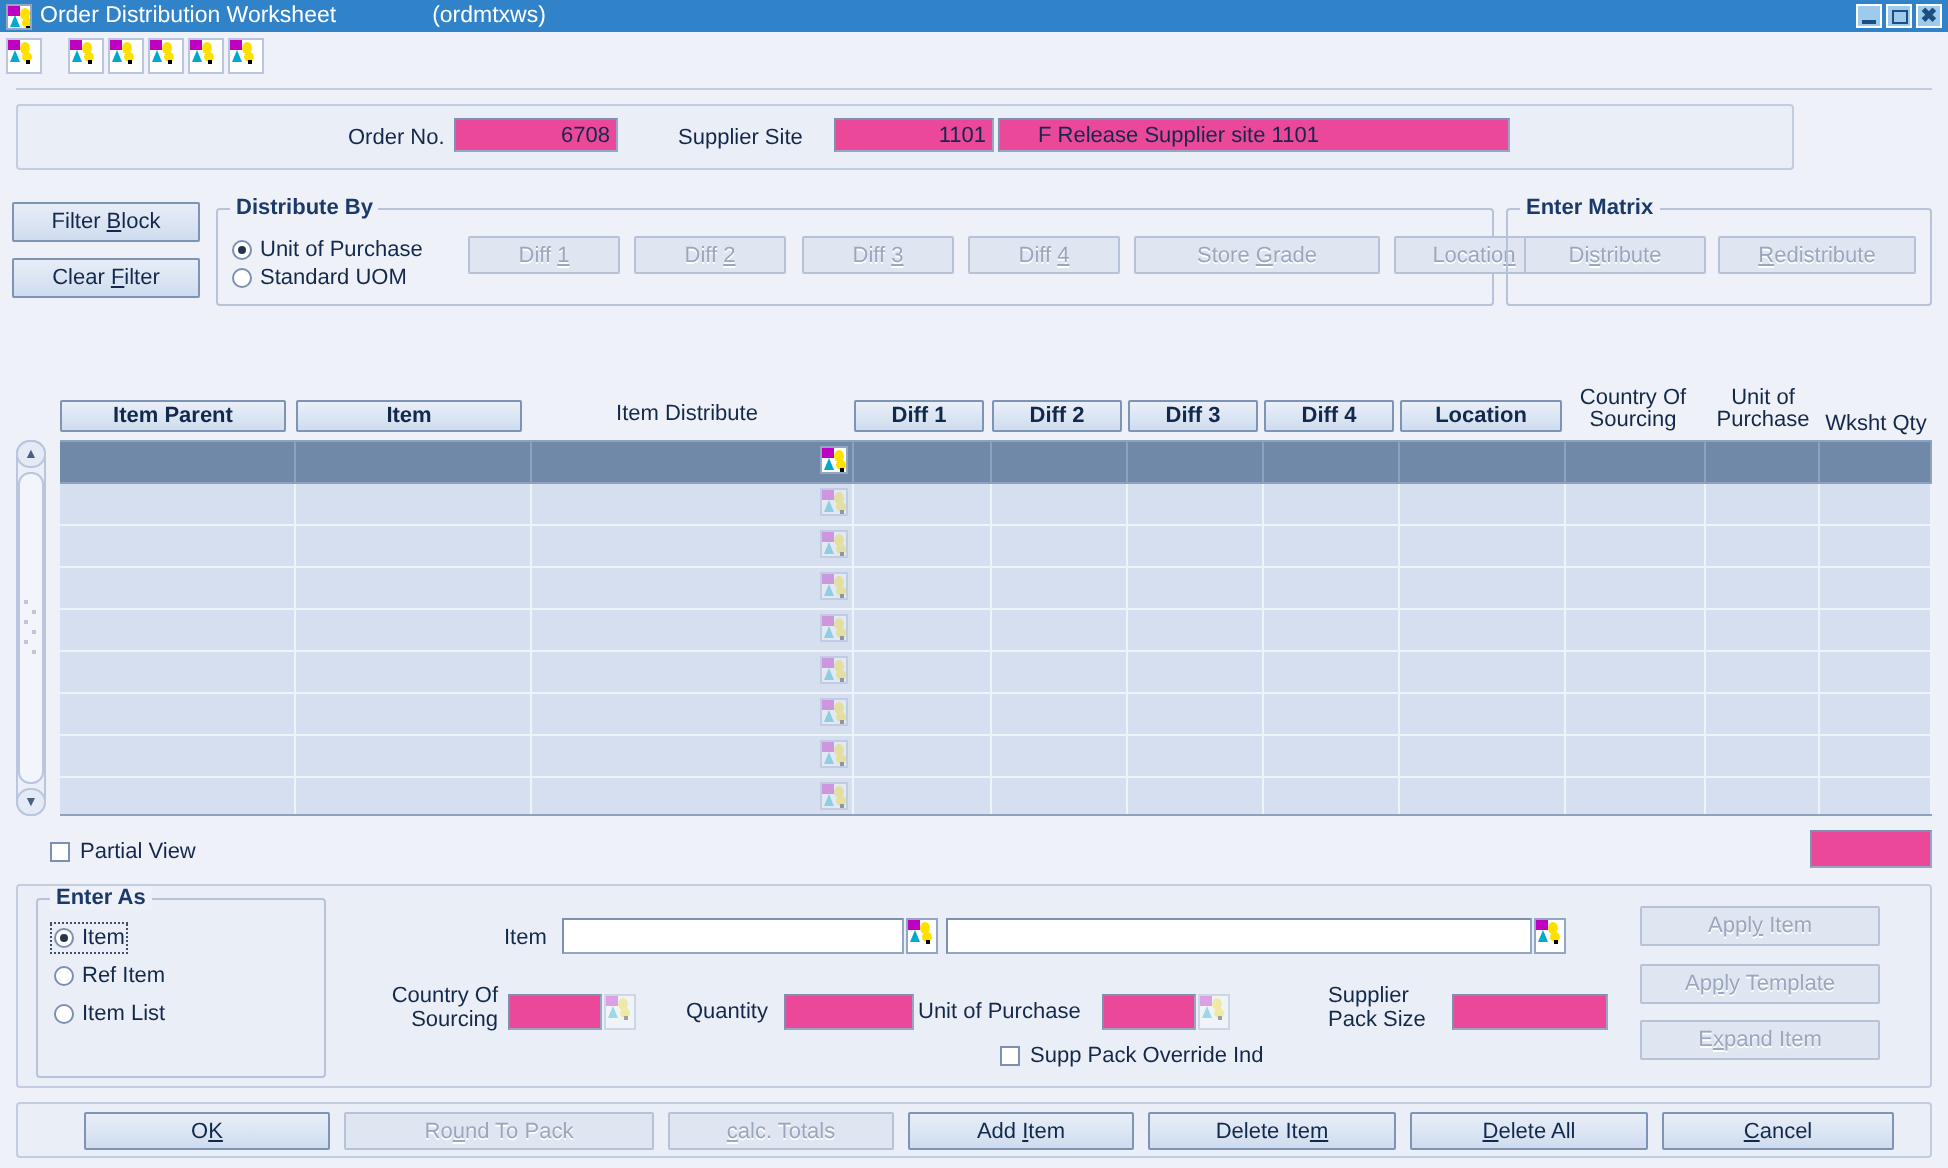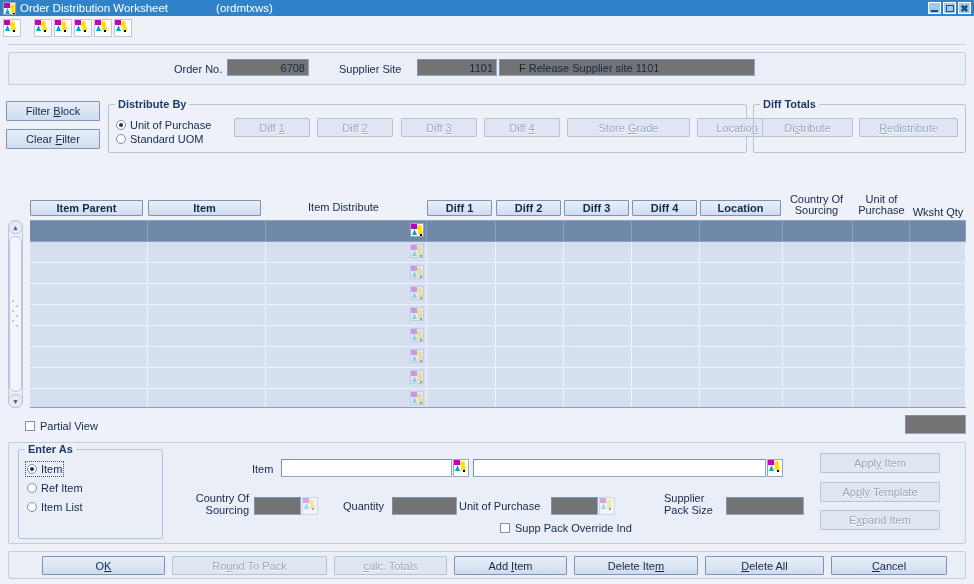--- a/index.html
+++ b/index.html
@@ -69,21 +69,21 @@
     border-radius:1px;
   }
   .btn.dis{
     background:#dfe6f1;
     border:1px solid #b6c2d6;
     color:#9aa7bd;
     text-shadow:0px 1px 0 #ffffff;
   }
   .btn.dis u{text-decoration:underline;}
   .fld{
-    background:#737373;border:1px solid #93a6c4;
+    background:#ec4899;border:1px solid #93a6c4;
     border-top-color:#7d90b0;border-left-color:#7d90b0;
     box-sizing:border-box;font-size:11px;color:#13294b;
     display:flex;align-items:center;
     padding:0 3px;
   }
   .fld.white{background:#ffffff;}
   .fld.right{justify-content:flex-end;}
   .grp{
     position:absolute;border:1px solid #b6c3d8;border-radius:2px;box-sizing:border-box;
   }
@@ -232,21 +232,21 @@
           <i class="p1"></i>
           <i class="p2"></i>
           <i class="p3"></i>
           <i class="p4"></i>
           <i class="p5"></i>
         </span>
     </span>
   </div>
   <div class="hr-line"></div>
 
-  <div class="panel" style="left:8px;top:52px;width:958px;height:33px;">
+  <div class="panel" style="left:8px;top:52px;width:889px;height:33px;">
     <span class="lbl" style="left:165px;top:10px;">Order No.</span>
     <span class="fld right" style="position:absolute;left:218px;top:6px;width:82px;height:17px;">6708</span>
     <span class="lbl" style="left:330px;top:10px;">Supplier Site</span>
     <span class="fld right" style="position:absolute;left:408px;top:6px;width:80px;height:17px;">1101</span>
     <span class="fld" style="position:absolute;left:490px;top:6px;width:256px;height:17px;padding-left:19px;">F Release Supplier site 1101</span>
   </div>
 
   <div class="btn" style="position:absolute;left:6px;top:101px;width:94px;height:20px;">
     <span>Filter <u>B</u>lock</span>
   </div>
@@ -280,21 +280,21 @@
     </div>
     <div class="btn dis" style="position:absolute;left:458px;top:13px;width:123px;height:19px;">
       <span>Store <u>G</u>rade</span>
     </div>
     <div class="btn dis" style="position:absolute;left:588px;top:13px;width:80px;height:19px;">
       <span>Locatio<u>n</u></span>
     </div>
   </div>
 
   <div class="grp" style="left:753px;top:104px;width:213px;height:49px;">
-    <span class="grp-title">Diff Totals</span>
+    <span class="grp-title">Enter Matrix</span>
     <div class="btn dis" style="position:absolute;left:8px;top:13px;width:91px;height:19px;">
       <span>Di<u>s</u>tribute</span>
     </div>
     <div class="btn dis" style="position:absolute;left:105px;top:13px;width:99px;height:19px;">
       <span><u>R</u>edistribute</span>
     </div>
   </div>
 
   <div class="tblwrap">
     <div class="thead">

